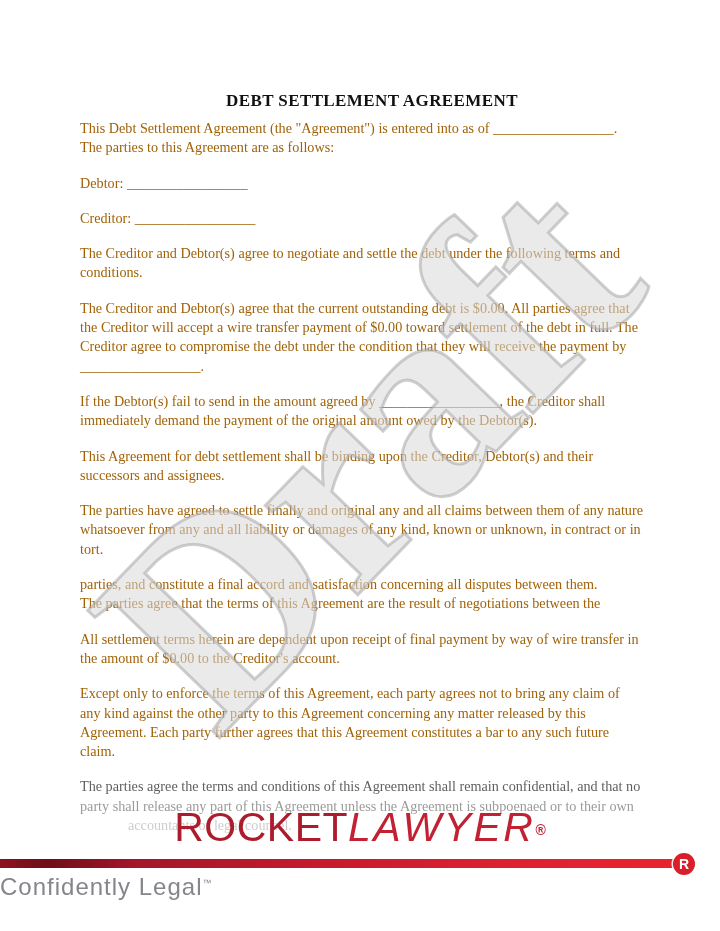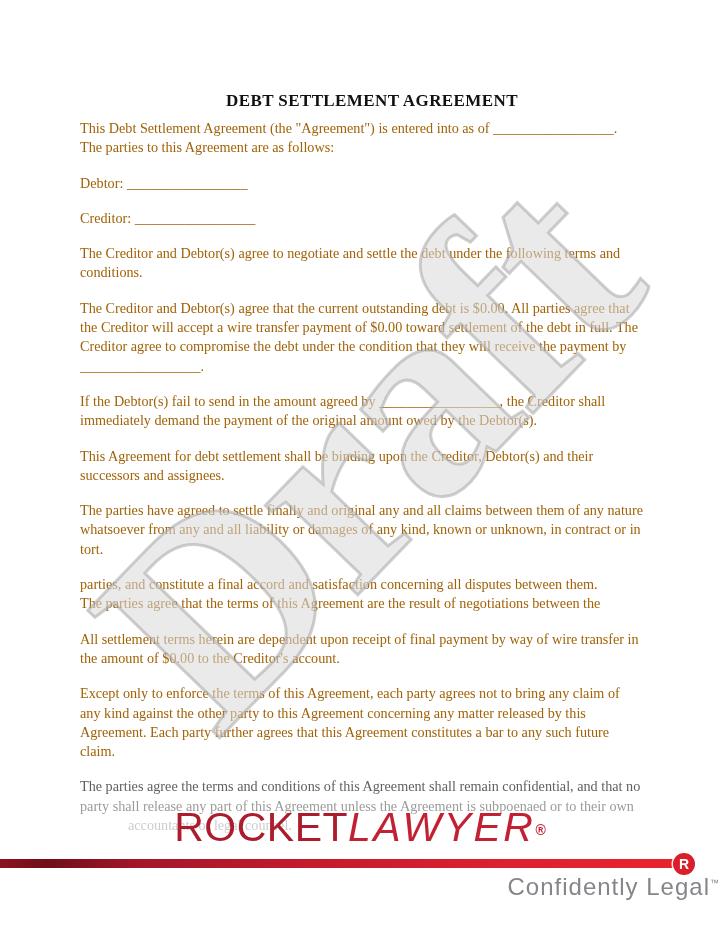--- a/index.html
+++ b/index.html
@@ -41,21 +41,21 @@
     background:linear-gradient(90deg,#8c1220 0%,#6f0e18 7%,#a3162a 20%,#c31a2c 45%,#dd2130 75%,#e8242e 100%);
     border-radius:0 4px 4px 0;
   }
   .r-badge {
     position:absolute; top:853px; left:673px; width:22px; height:22px;
     border-radius:50%; display:flex; align-items:center; justify-content:center;
     font-family:"Liberation Sans", sans-serif; font-weight:bold; font-size:14px;
     color:#ffffff; box-shadow:0 0 0 1.5px rgba(255,255,255,0.9);
   }
   .tagline {
-    position:absolute; top:873px; left:0; width:720px; text-align:right;
+    position:absolute; top:873px; left:0; width:720px; text-align:left;
     font-family:"Liberation Sans", sans-serif; font-size:24px; letter-spacing:1px;
   }
   .tagline sup { font-size:9px; }
 </style>
 </head>
 <body>
 
 <div class="page">
 
   <h1 class="doc-title">DEBT SETTLEMENT AGREEMENT</h1>

